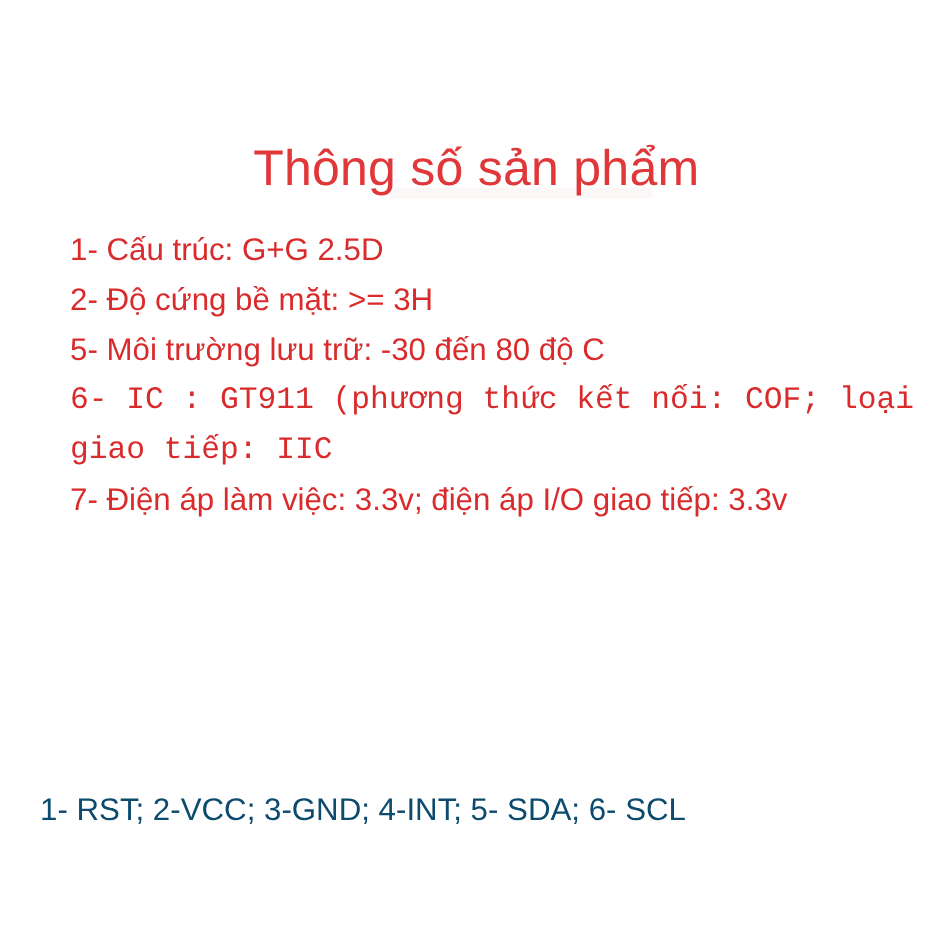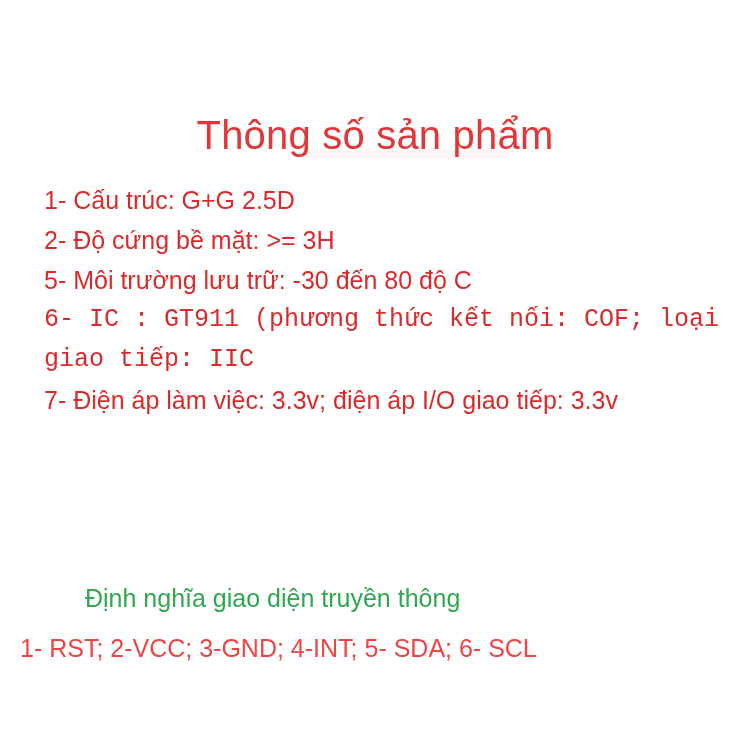--- a/index.html
+++ b/index.html
@@ -13,20 +13,21 @@
     background: #ffffff;
     font-family: "Liberation Sans", sans-serif;
     overflow: hidden;
     position: relative;
     -webkit-font-smoothing: antialiased;
   }
 
   .sheet {
     position: absolute;
     inset: 0;
+    margin-left: 12px;
   }
 
   
   .title {
     position: absolute;
     left: 0;
     right: 0;
     top: 84px;
     text-align: center;
     color: #e0383a;
@@ -75,21 +76,21 @@
     color: #2fa84f;
     font-size: 25px;
     font-weight: 400;
     line-height: 36px;
     white-space: pre;
   }
   .comms-pins {
     position: absolute;
     left: 20px;
     top: 630px;
-    color: #ef4444;
+    color: #0c4a6e;
     font-size: 25px;
     font-weight: 400;
     line-height: 36px;
     white-space: pre;
   }
 </style>
 </head>
 <body>
 
 <div class="sheet">
@@ -99,17 +100,16 @@
   <h1 class="title">Thông số sản phẩm</h1>
 
   <div class="spec-list">
     <div class="spec-line">1- Cấu trúc: G+G 2.5D</div>
     <div class="spec-line">2- Độ cứng bề mặt: &gt;= 3H</div>
     <div class="spec-line">5- Môi trường lưu trữ: -30 đến 80 độ C</div>
     <div class="spec-line wrap">6- IC : GT911 (phương thức kết nối: COF; loại giao tiếp: IIC</div>
     <div class="spec-line">7- Điện áp làm việc: 3.3v; điện áp I/O giao tiếp: 3.3v</div>
   </div>
 
-  <div class="comms-heading">Định nghĩa giao diện truyền thông</div>
 
   <div class="comms-pins">1- RST; 2-VCC; 3-GND; 4-INT; 5- SDA; 6- SCL</div>
 
 </div>
 
 </body></html>

